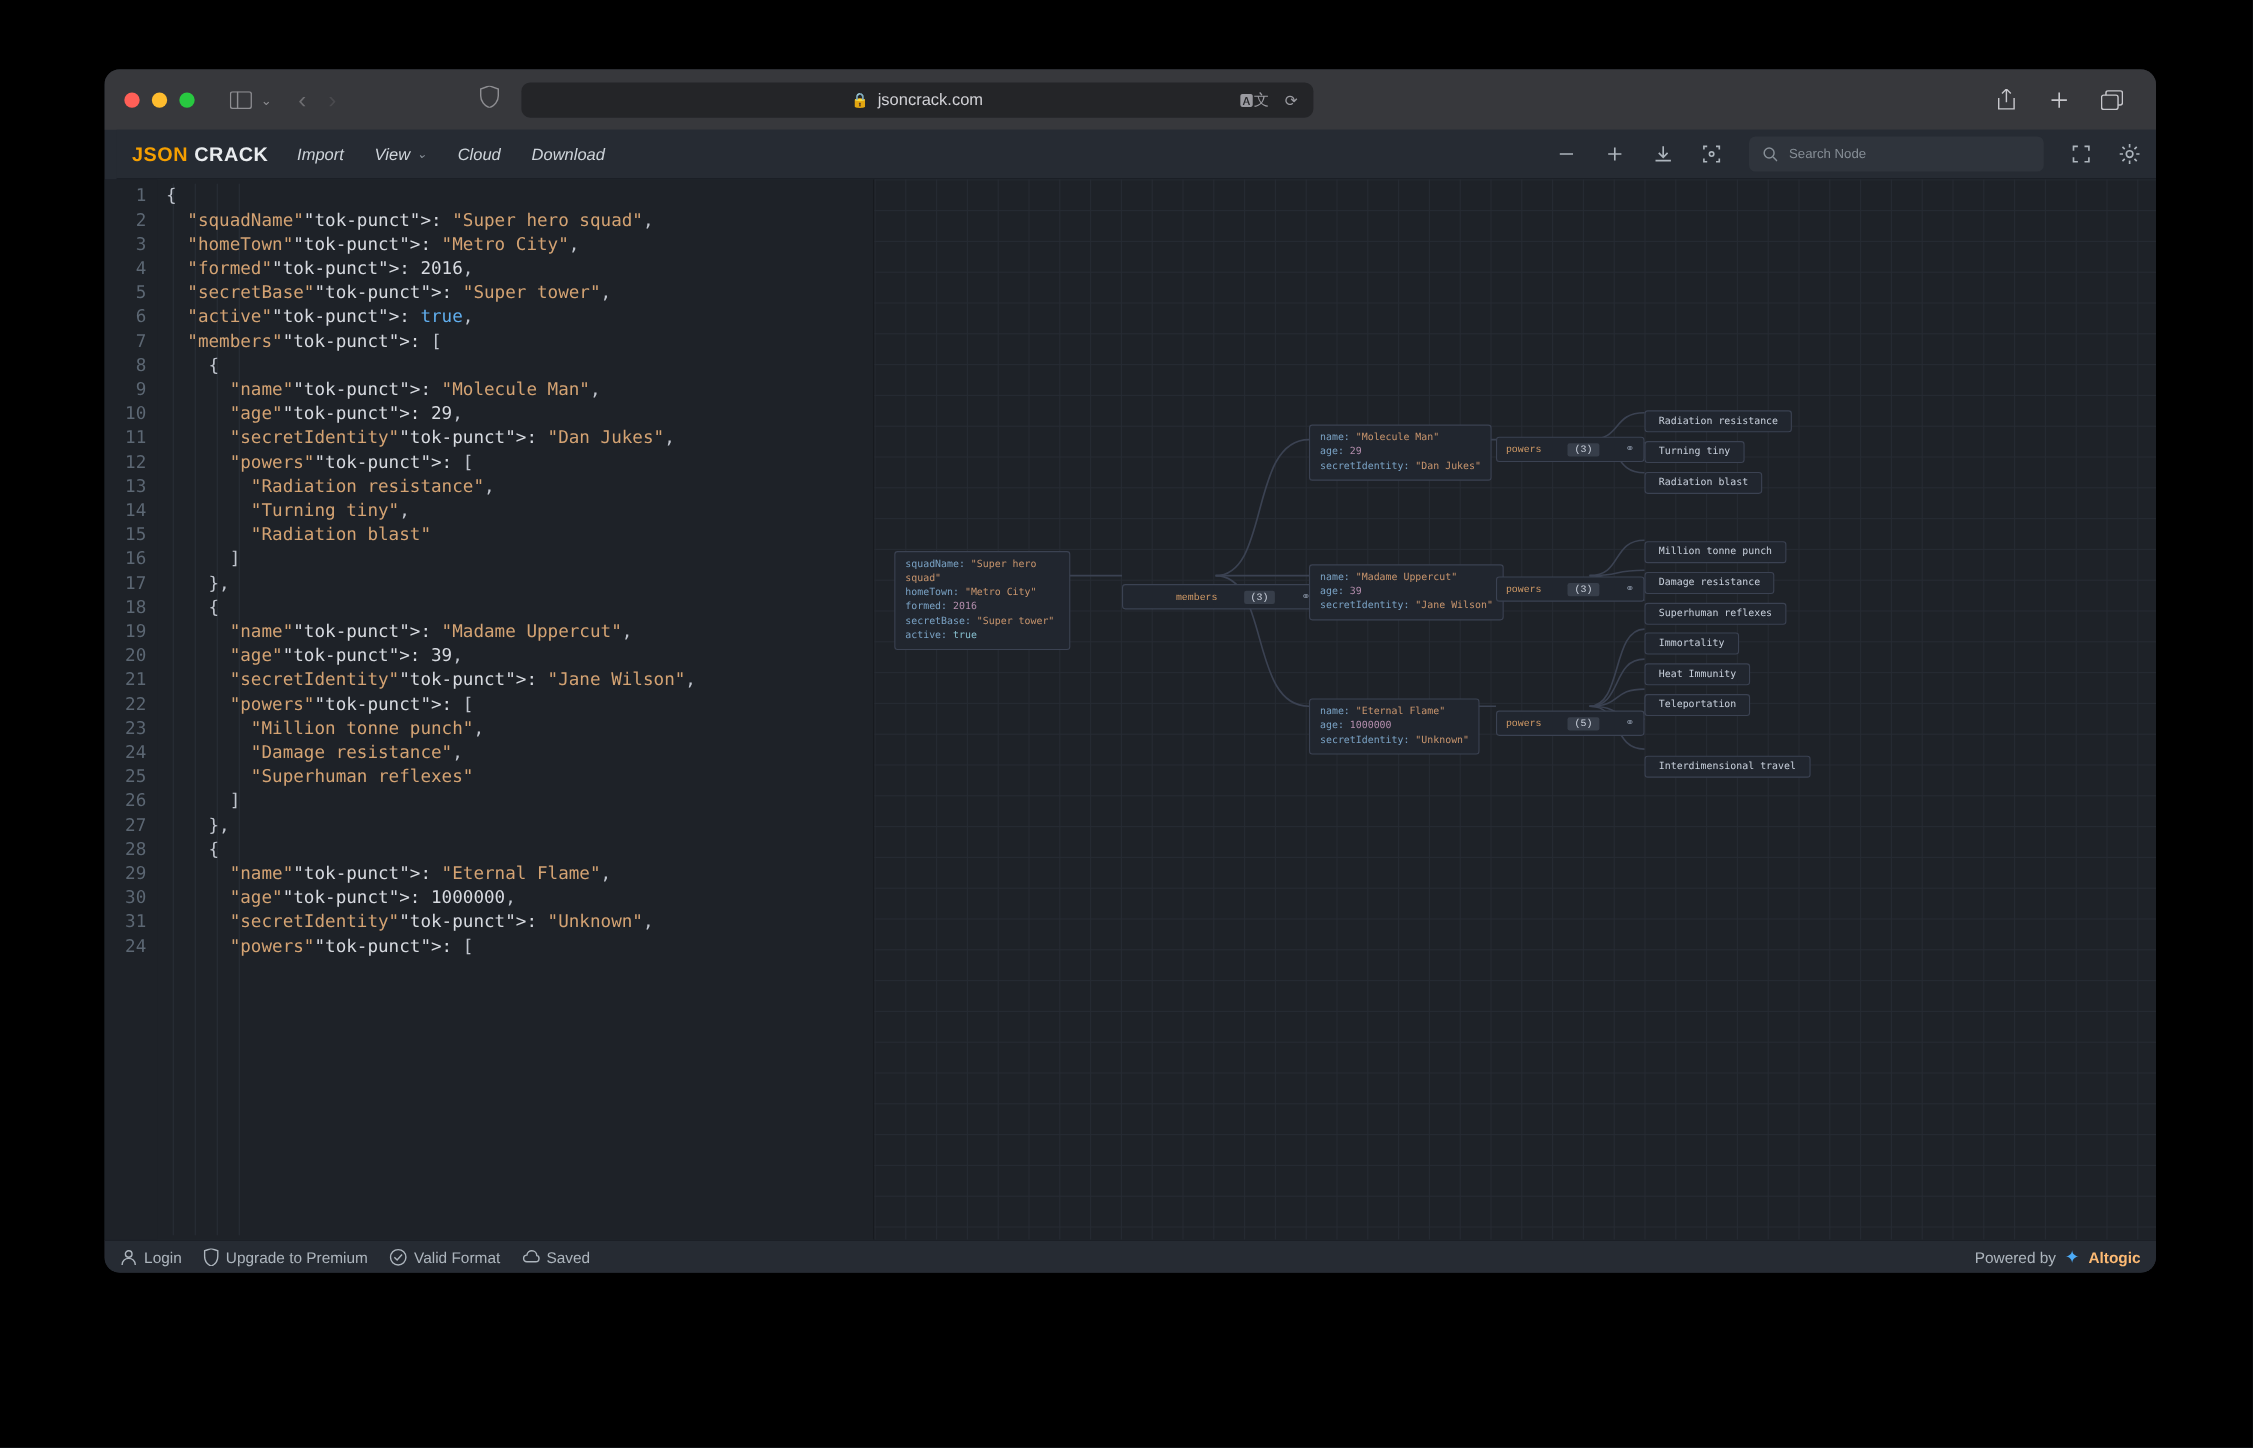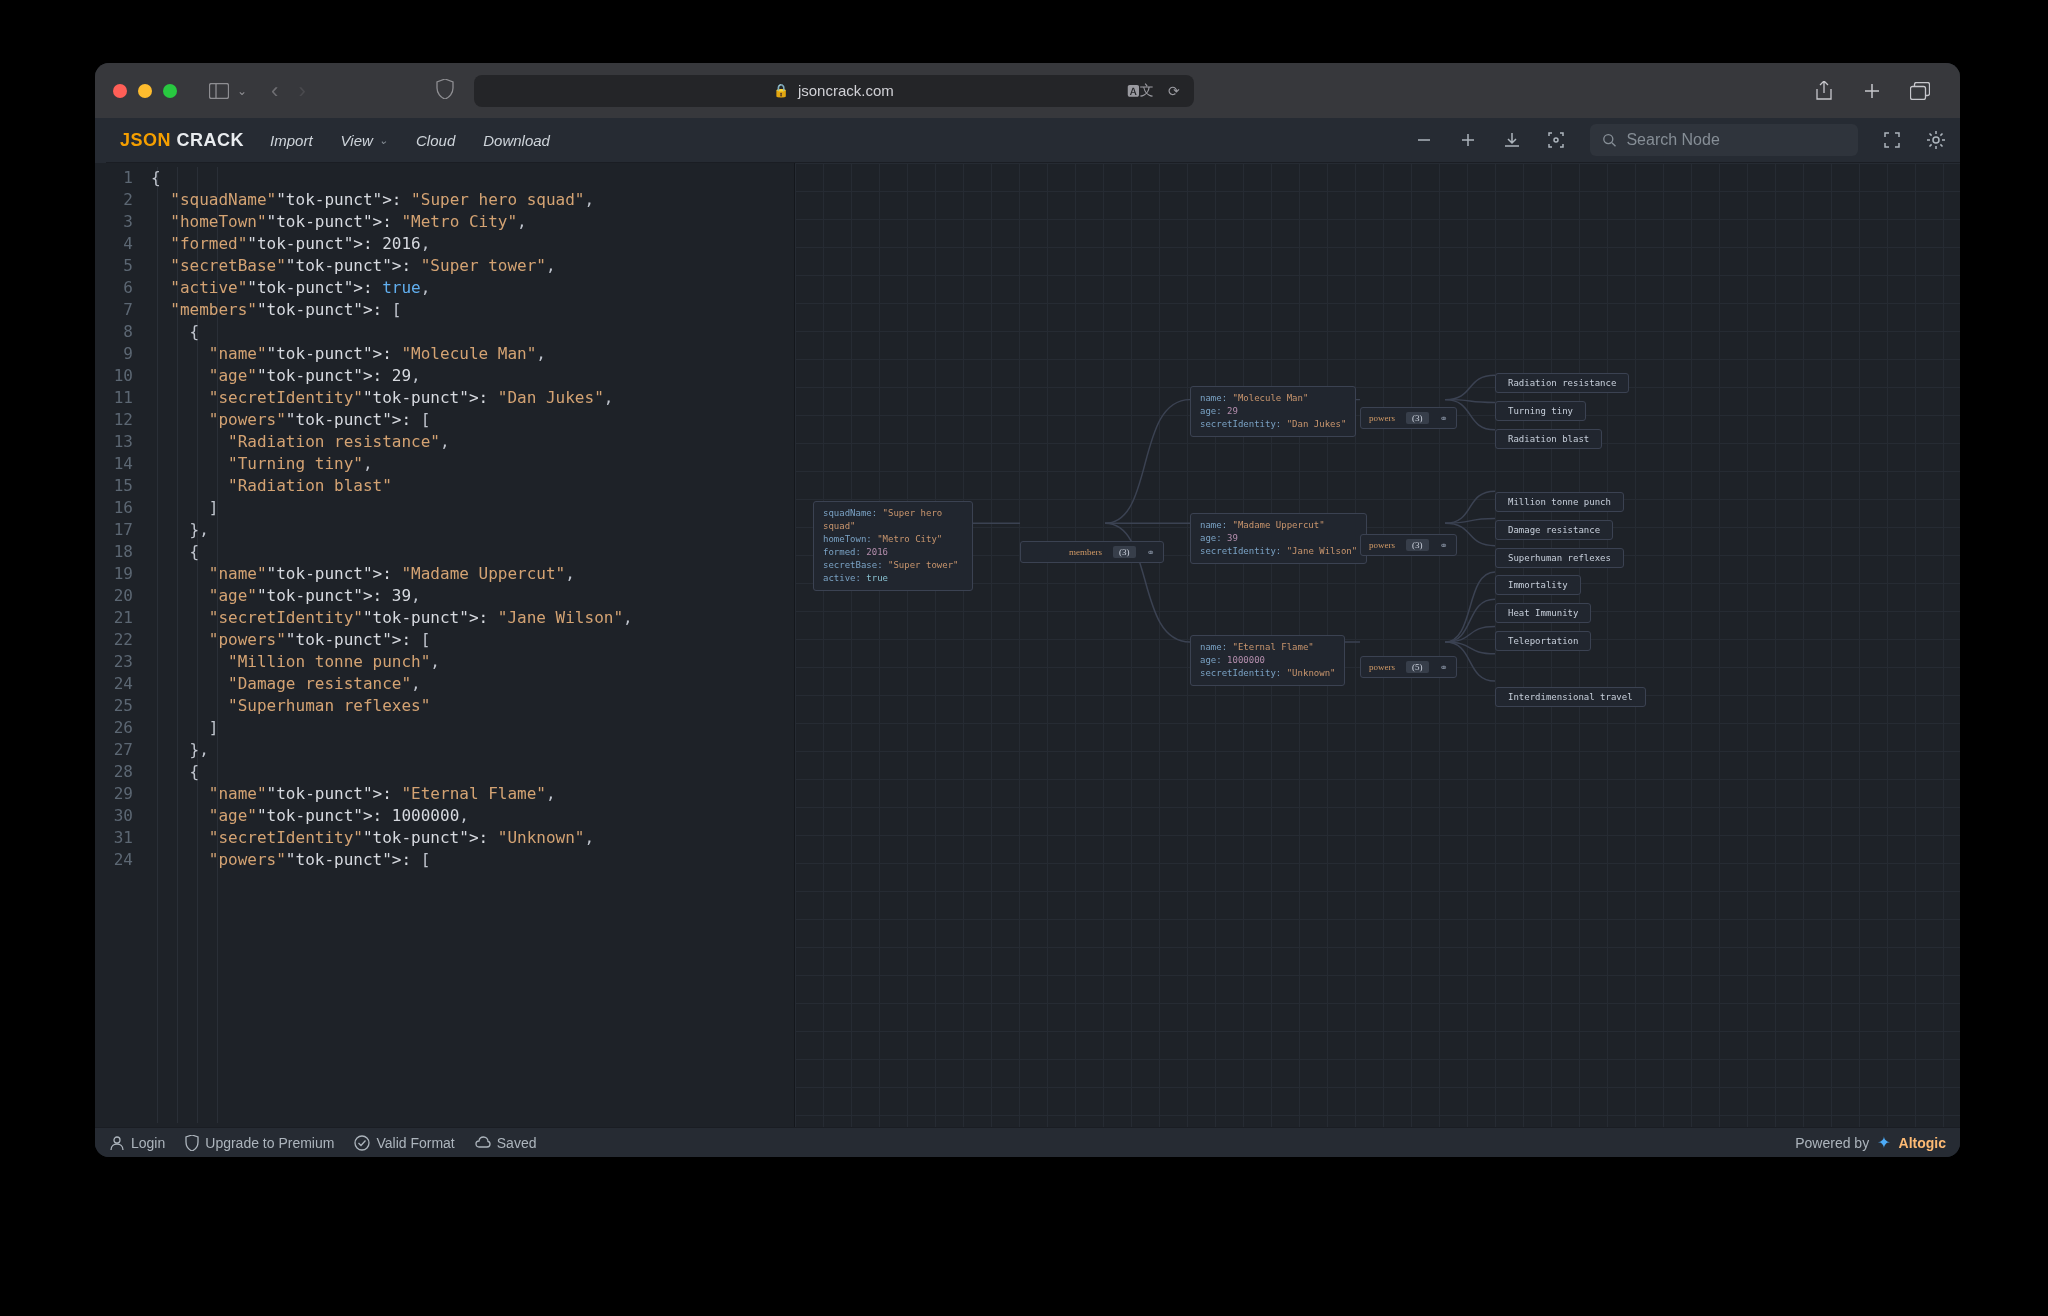--- a/index.html
+++ b/index.html
@@ -27,21 +27,21 @@
   .toolbar { height: 45px; background: #262b33; border-bottom: 1px solid #1a1d23; display: flex; align-items: center; padding: 2px 14px; margin-left: 11px; }
   .brand { font-weight: 800; font-size: 18px; letter-spacing: 0.5px; margin-right: 26px; }
   .brand .b1 { color: #f59f00; }
   .brand .b2 { color: #e9ecef; }
   .menu { display: flex; gap: 28px; color: #ced4da; font-size: 15px; }
   .menu .mi { display:flex; align-items:center; gap:6px; cursor:pointer;font-style:italic; }
   .menu .caret { font-size:11px; color:#868e96; }
   .tool-right { margin-left: auto; display: flex; align-items: center; gap: 24px; color:#adb5bd; }
   .tool-right .ico { width:20px; height:20px; display:flex; align-items:center; justify-content:center; cursor:pointer; }
   .search-box { width: 268px; height: 32px; background: #2f343c; border-radius: 6px; display: flex; align-items: center; padding: 0 12px; color:#868e96; font-size:15px; }
-  .search-box input { background:transparent; border:none; outline:none; color:#ffffff; margin-left:10px; font-size:16px; width:100%; }
+  .search-box input { background:transparent; border:none; outline:none; color:#ffffff; margin-left:10px; font-size:12px; width:100%; }
   .search-box input::placeholder { color:#868e96; }
 
   .main { flex:1; display:flex; overflow:hidden; }
   .editor { width: 700px; background:#1e2228; display:flex; font-family: "SF Mono", Menlo, Consolas, monospace; font-size: 16px; line-height: 22px; border-right:1px solid #14171c; position:relative; }
   .gutter { width: 48px; text-align: right; color:#5c6773; padding: 4px 10px 4px 0; user-select:none; background:#1e2228; }
   .gutter div { height: 22px; }
   .guides { position:absolute; left:48px; top:4px; bottom:4px; pointer-events:none; }
   .guide { position:absolute; top:0; bottom:0; width:1px; background:#2a2f37; }
   .code { flex:1; padding: 4px 0 4px 8px; color:#d7dae0; white-space:pre; position:relative; }
   .tok-key { color:#a1b56c; }
@@ -49,21 +49,21 @@
   .tok-bool { color:#61afef; }
   .tok-punct { color:#c0c5ce; }
   .line { height:22px; }
 
   .canvas { flex:1; position:relative; background:#1e2228; background-image: linear-gradient(#262b33 1px, transparent 1px), linear-gradient(90deg, #262b33 1px, transparent 1px); background-size: 28px 28px; overflow:hidden; }
   .node { position:absolute; background:#21262f; border:1px solid #3b4252; border-radius:3px; padding:5px 9px; font-family:"SF Mono",Menlo,monospace; font-size:9px; color:#a9b1bd; line-height:13px; }
   .node .nk { color:#7aa2c4; }
   .node .nv { color:#c8956d; }
   .node .nn { color:#b48ead; }
   .node .nb { color:#88c0d0; }
-  .mini-node { position:absolute; background:#21262f; border:1px solid #3b4252; border-radius:3px; padding:4px 8px; font-family:Liberation Serif, serif; font-size:9px; color:#cdd3de; display:flex; align-items:center; gap:11px;margin-top:10px; }
+  .mini-node { position:absolute; background:#21262f; border:1px solid #3b4252; border-radius:3px; padding:4px 8px; font-family:Liberation Mono, monospace; font-size:9px; color:#cdd3de; display:flex; align-items:center; gap:24px; }
   .mini-node .label { color:#d19a66; }
   .mini-node .count { background:#373e4a; padding:1px 6px; border-radius:2px; font-size:9px; }
   .mini-node .link { color:#7a8494; font-size:10px; }
   .leaf { position:absolute; background:#21262f; border:1px solid #3b4252; border-radius:3px; padding:4px 12px; font-family:"SF Mono",Menlo,monospace; font-size:9px; color:#c8d0dc; }
   svg.edges { position:absolute; inset:0; width:100%; height:100%; pointer-events:none; }
   svg.edges path { stroke:#3b4252; stroke-width:1.5; fill:none; }
 
   .statusbar { height: 30px; background:#262b33; border-top:1px solid #1a1d23; display:flex; align-items:center; padding:0 14px; font-size:14px; color:#adb5bd; gap:20px; }
   .statusbar .sb-item { display:flex; align-items:center; gap:6px; }
   .statusbar .right { margin-left:auto; display:flex; align-items:center; gap:8px; }

